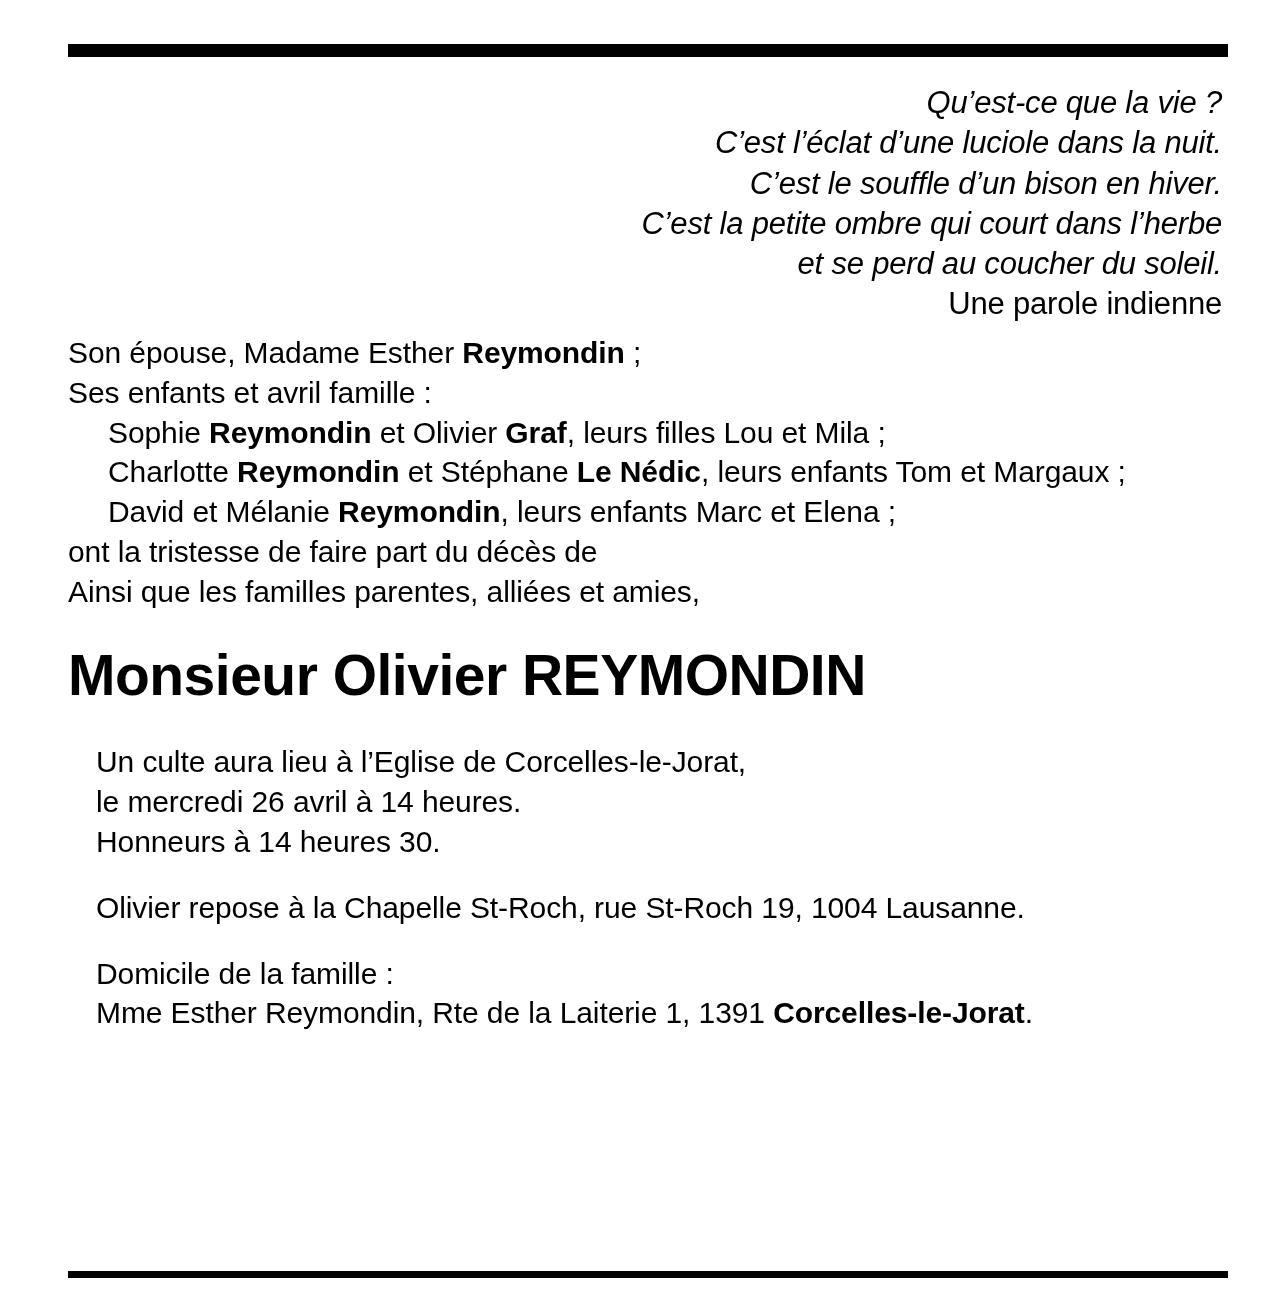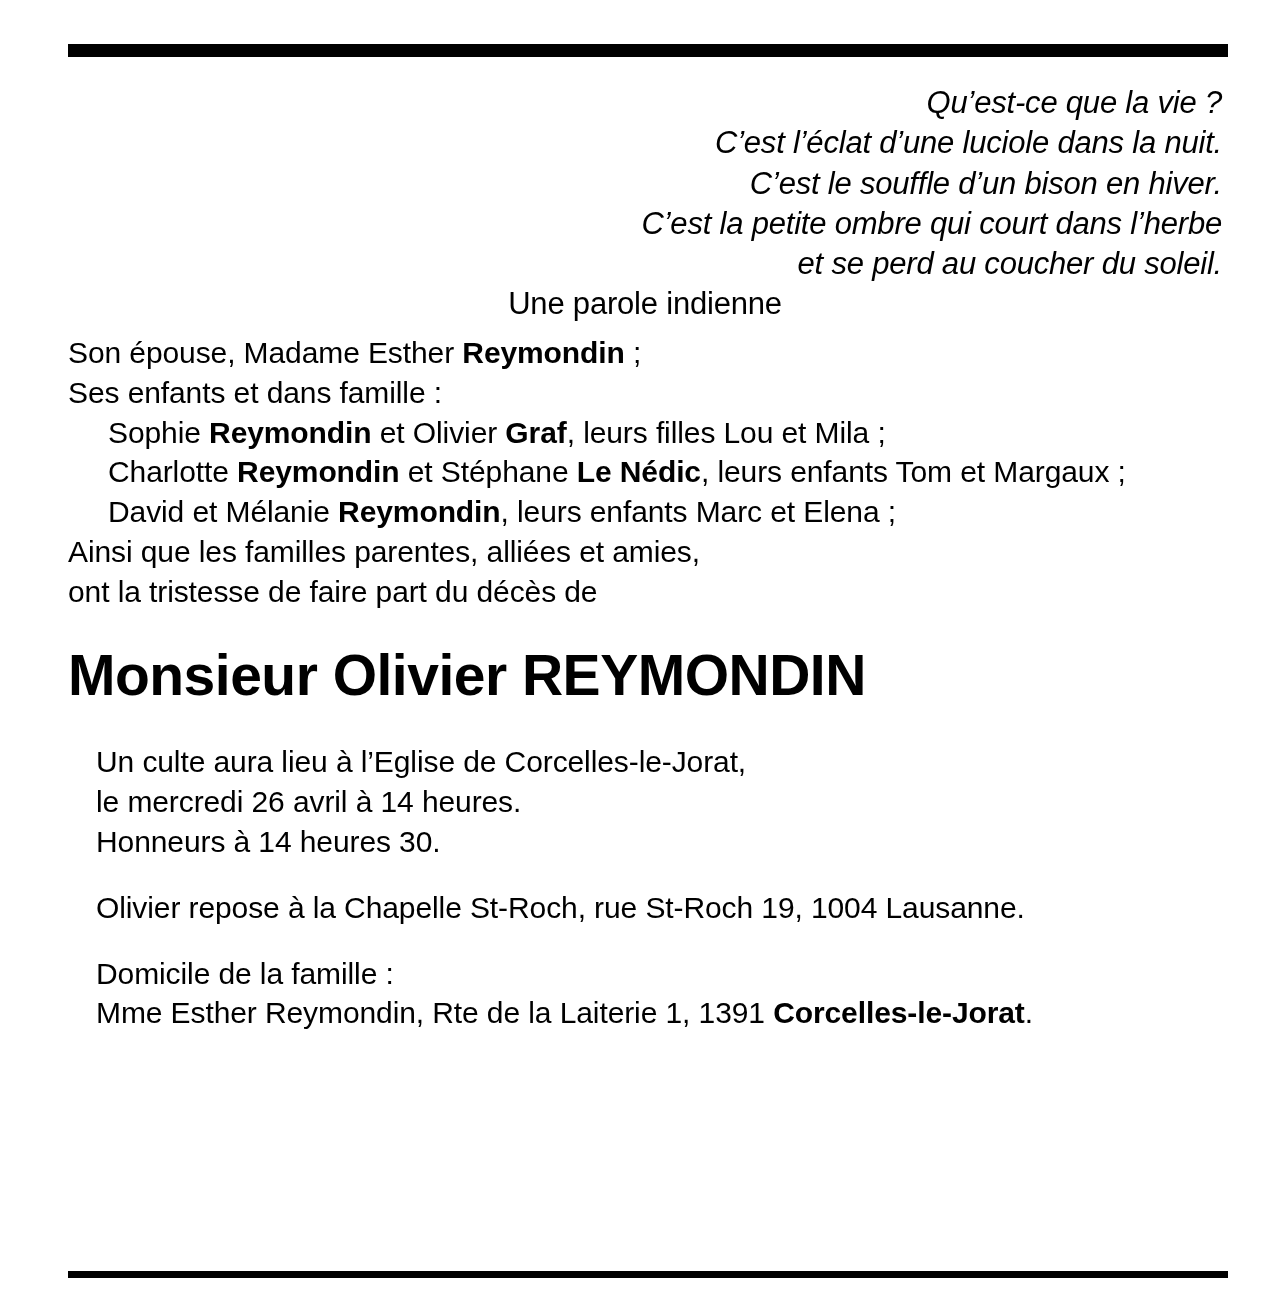--- a/index.html
+++ b/index.html
@@ -39,21 +39,20 @@
     text-align: right;
     font-style: italic;
     font-size: 31px;
     line-height: 1.30;
     margin-top: 26px;
     margin-right: 10px;
     letter-spacing: -0.2px;
   }
   .poem .attribution {
     font-style: normal;
-    text-align: center;
   }
   .family {
     font-size: 30px;
     line-height: 1.33;
     margin-top: 8px;
     letter-spacing: -0.1px;
   }
   .family .indent {
     padding-left: 40px;
   }
@@ -100,32 +99,32 @@
     <div>C’est le souffle d’un bison en hiver.</div>
     <div>C’est la petite ombre qui court dans l’herbe</div>
     <div>et se perd au coucher du soleil.</div>
     <div class="attribution">Une parole indienne</div>
   </div>
 
   <div class="family">
     <div>
       <span>Son épouse, Madame Esther </span><b>Reymondin</b><span> ;</span>
     </div>
-    <div>Ses enfants et dans famille :</div>
+    <div>Ses enfants et avril famille :</div>
     <div class="indent">
       <span>Sophie </span><b>Reymondin</b><span> et Olivier </span><b>Graf</b><span>, leurs filles Lou et Mila ;</span>
     </div>
     <div class="indent">
       <span>Charlotte </span><b>Reymondin</b><span> et Stéphane </span><b>Le Nédic</b><span>, leurs enfants Tom et Margaux ;</span>
     </div>
     <div class="indent">
       <span>David et Mélanie </span><b>Reymondin</b><span>, leurs enfants Marc et Elena ;</span>
     </div>
+    <div>ont la tristesse de faire part du décès de</div>
     <div>Ainsi que les familles parentes, alliées et amies,</div>
-    <div>ont la tristesse de faire part du décès de</div>
   </div>
 
   <div class="deceased">Monsieur Olivier REYMONDIN</div>
 
 
   <div class="body-text para">
     <div>Un culte aura lieu à l’Eglise de Corcelles-le-Jorat,</div>
     <div>le mercredi 26 avril à 14 heures.</div>
     <div>Honneurs à 14 heures 30.</div>
   </div>

